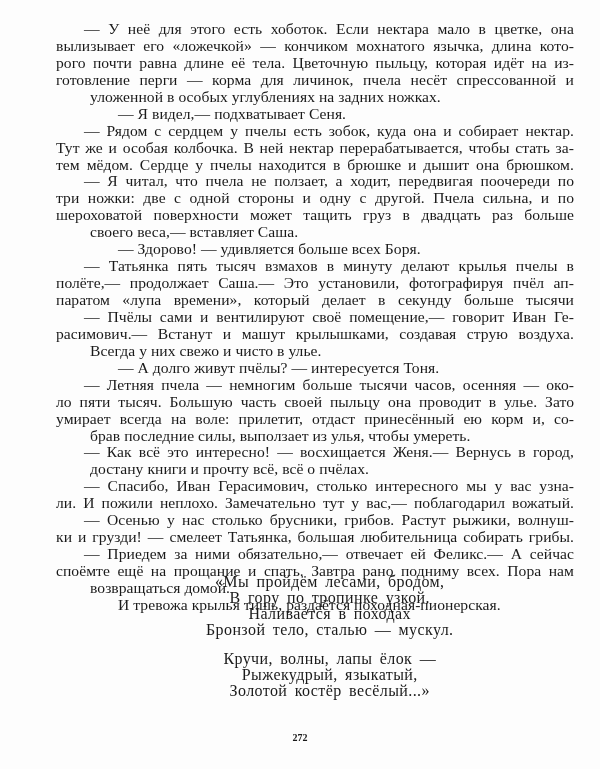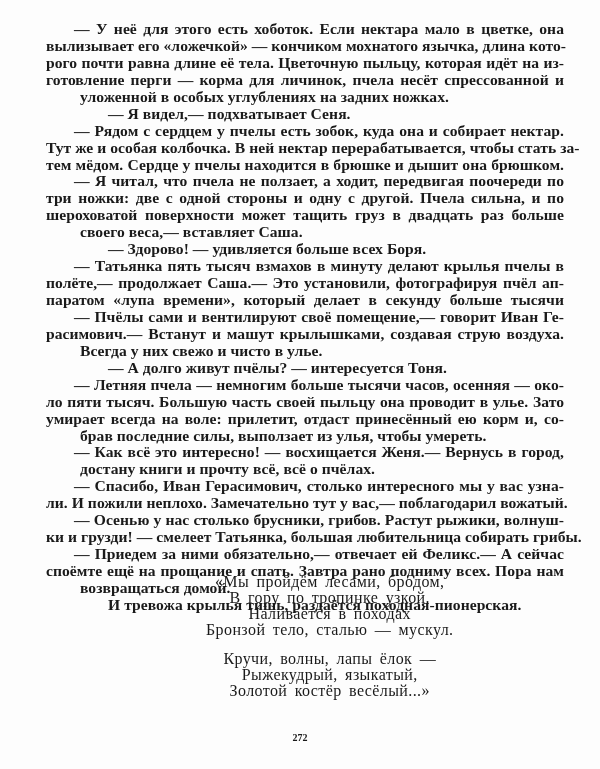--- a/index.html
+++ b/index.html
@@ -1,19 +1,19 @@
 <!DOCTYPE html>
 <html><head>
 <meta charset="utf-8">
 <style>
   html, body { margin:0; padding:0; background:#ffffff; }
   body { width:600px; height:769px; position:relative; overflow:hidden;
          font-family:"Liberation Serif","DejaVu Serif",serif; color:#1a1a1a; }
   .page { position:absolute; left:0; top:0; width:600px; height:769px; background:#fdfdfd; }
-  .prose { position:absolute; left:46px; top:21px; width:518px;font-weight:bold; }
+  .prose { position:absolute; left:56px; top:21px; width:518px; }
   .line { display:block; height:16.95px; line-height:16.95px; font-size:15.6px;
           white-space:nowrap; text-align:justify; text-align-last:justify; letter-spacing:0.05px; }
   .line.last { text-align-last:left;margin-left:34px; }
   .line.indent { padding-left:28px; }
   .poem { position:absolute; left:206px; top:574px; }
   .pline { display:block; height:16px; line-height:16px; font-size:16px; white-space:nowrap; letter-spacing:0.4px; word-spacing:3px;text-align:center; }
   .stanza { margin-bottom:13px; }
   .pagenum { position:absolute; left:0; width:600px; top:732px; text-align:center;
              font-size:10px; font-weight:bold; }
 </style>

